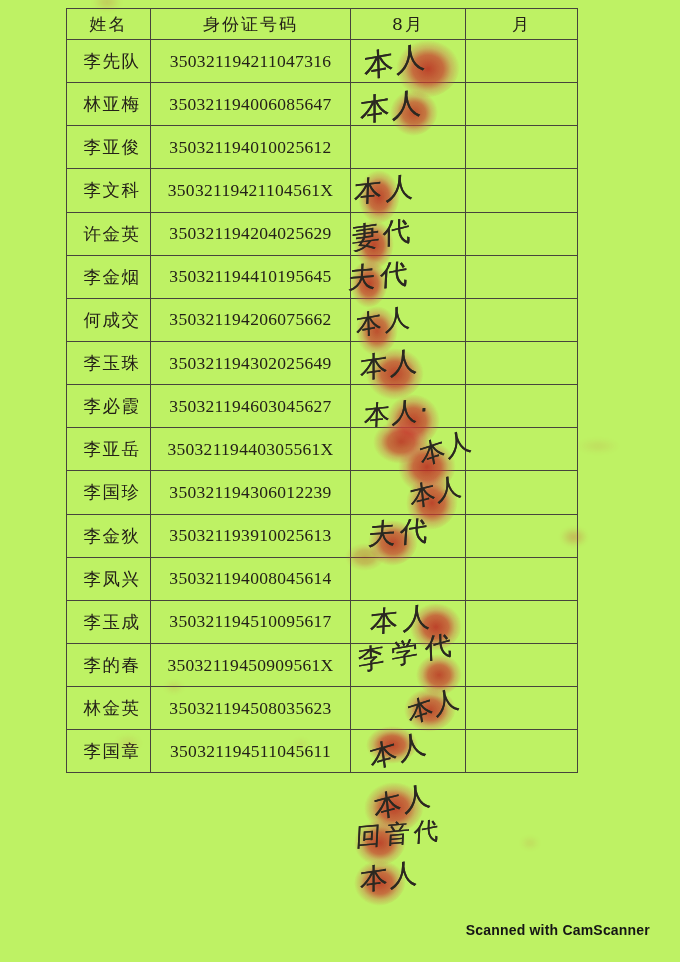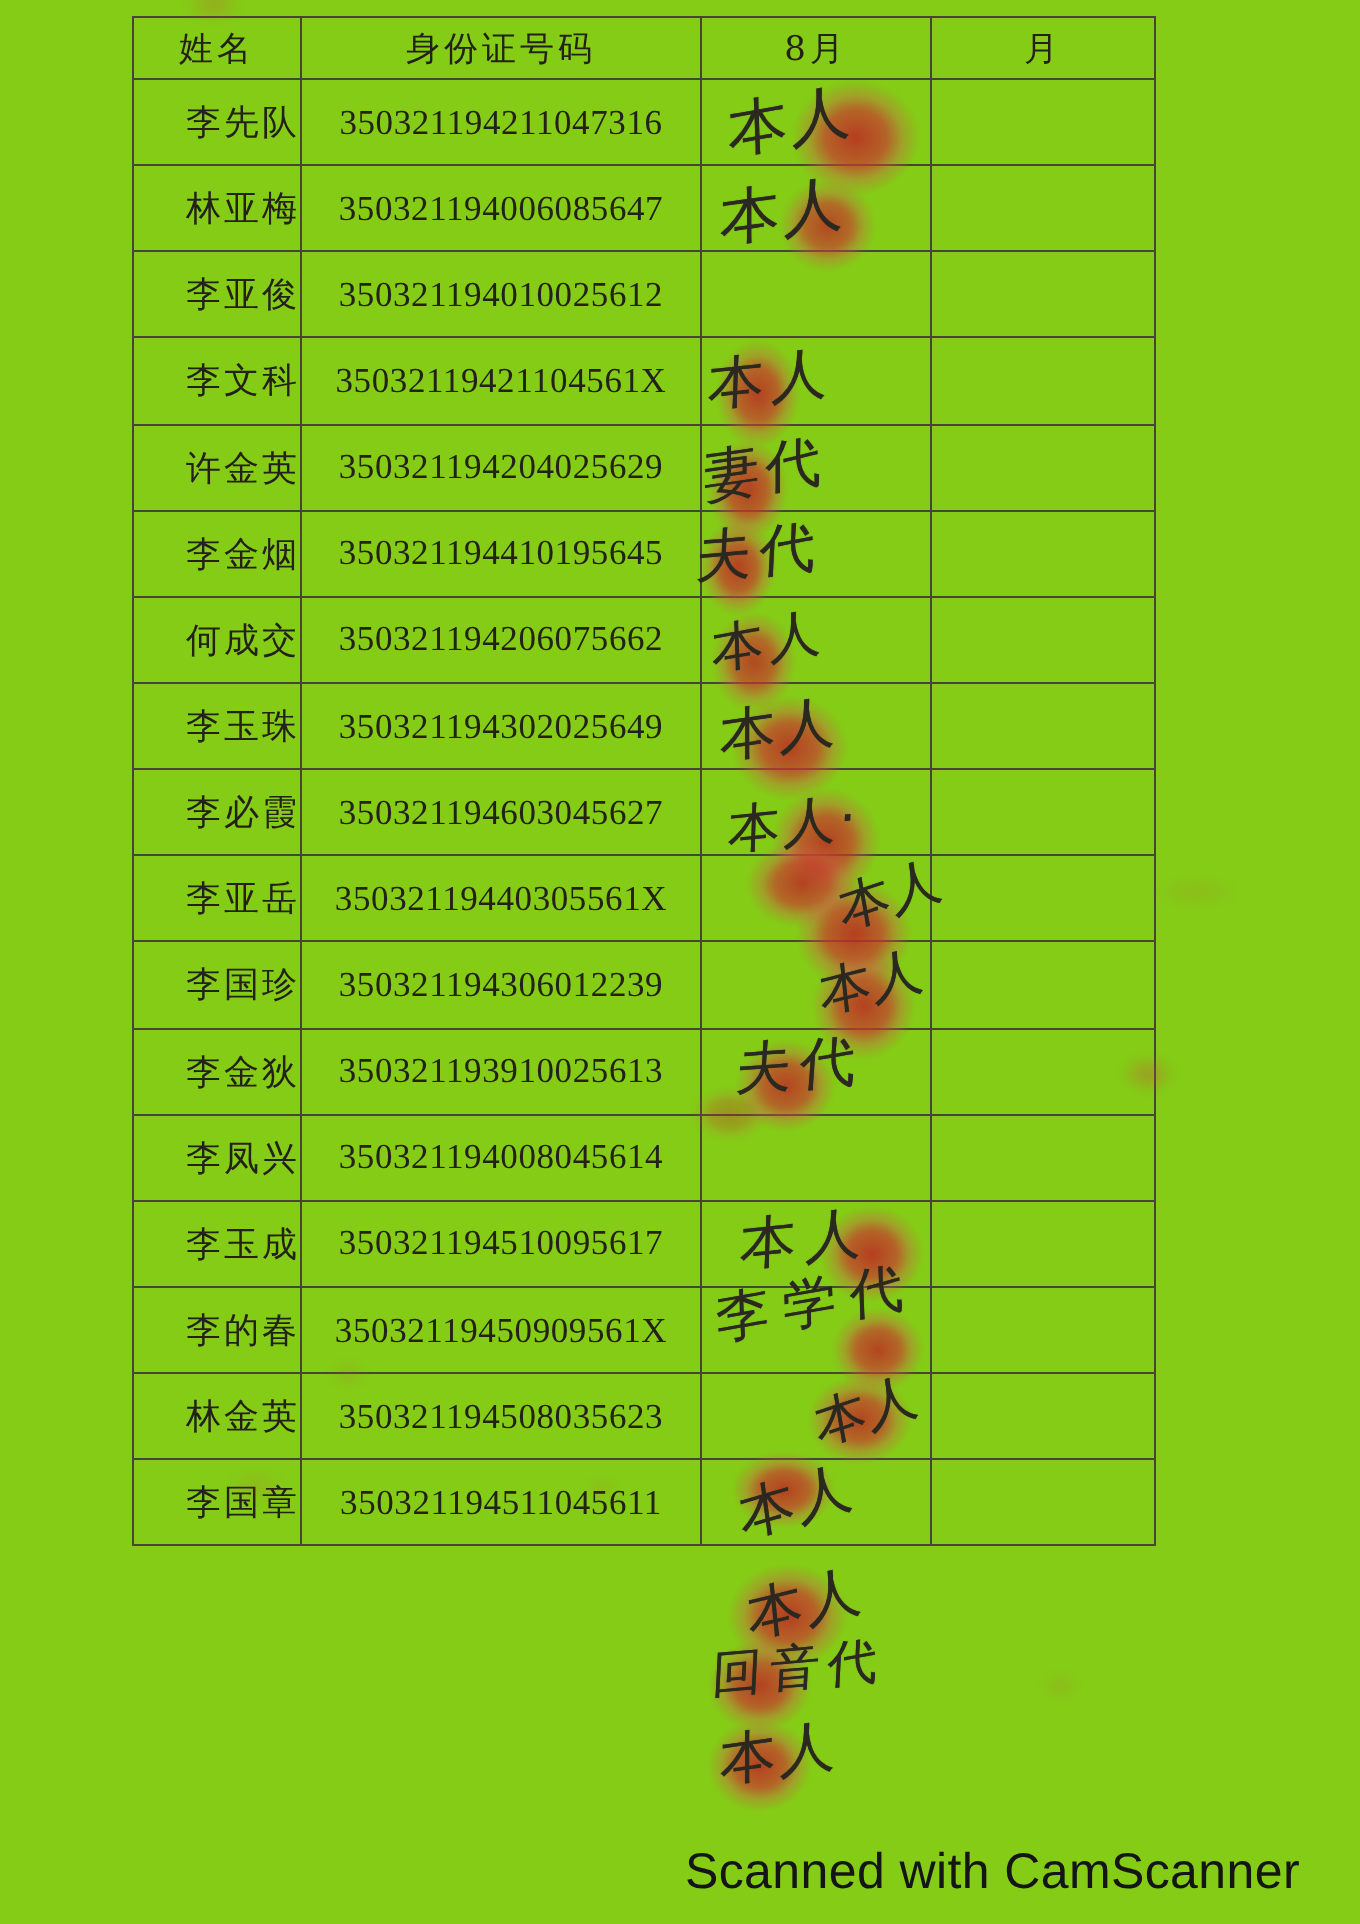--- a/index.html
+++ b/index.html
@@ -1,41 +1,41 @@
 <!DOCTYPE html>
 <html><head>
 <meta charset="utf-8">
 <style>
   html,body{margin:0;padding:0;}
   body{
     width:680px;height:962px;overflow:hidden;
     background:#fdfcfa;
     font-family:"DejaVu Sans","Liberation Sans",sans-serif;
   }
-  .page{position:relative;width:680px;height:962px;background:#84cc16;}
+  .page{position:relative;width:680px;height:962px;background:#bef264;}
 
   
   table.roster{
     position:absolute;left:66px;top:8px;width:511px;
     border-collapse:collapse;table-layout:fixed;
   }
   .roster th,.roster td{
     border:1px solid #47443c;
     padding:0;vertical-align:middle;
     color:#242118;
   }
   .roster thead tr{height:31px;}
   .roster tbody tr{height:43.15px;}
   .roster th{
     font-family:"DejaVu Serif","Liberation Serif",serif;
     font-weight:normal;font-size:17px;letter-spacing:2px;text-align:center;
   }
   td.name{
     font-family:Liberation Serif, serif;
-    font-size:17.5px;letter-spacing:1.5px;text-align:right;padding-left:7px;
+    font-size:17.5px;letter-spacing:1.5px;text-align:center;padding-left:7px;
   }
   td.id{
     font-family:"Liberation Serif","DejaVu Serif",serif;
     font-size:17.5px;letter-spacing:.3px;text-align:center;white-space:nowrap;
   }
   td.aug,td.month{background:transparent;}
 
   
   .overlay{position:absolute;left:0;top:0;width:680px;height:962px;pointer-events:none;}
   .stamp{
@@ -54,21 +54,21 @@
   .sig{
     position:absolute;color:#2b2820;white-space:nowrap;
     font-family:"DejaVu Sans","Liberation Sans",sans-serif;
     font-weight:500;line-height:1.1;
     text-shadow:0 0 .4px #3a372e;
   }
 
   .watermark{
     position:absolute;right:30px;top:922px;
     font-family:"Liberation Sans","DejaVu Sans",sans-serif;
-    font-weight:normal;font-size:25px;color:#151515;letter-spacing:.2px;
+    font-weight:bold;font-size:14px;color:#151515;letter-spacing:.2px;
   }
 </style>
 </head>
 <body>
 
 <div class="page">
 
   <table class="roster">
     <colgroup>
       <col style="width:84px">

